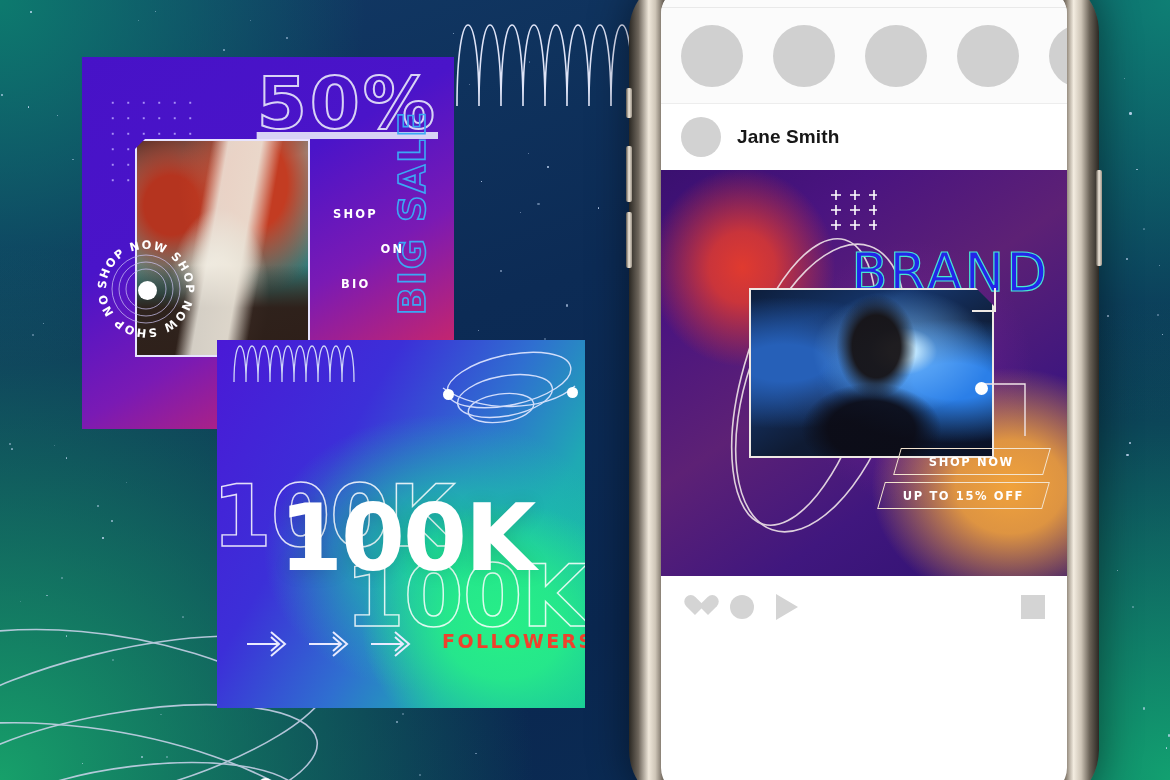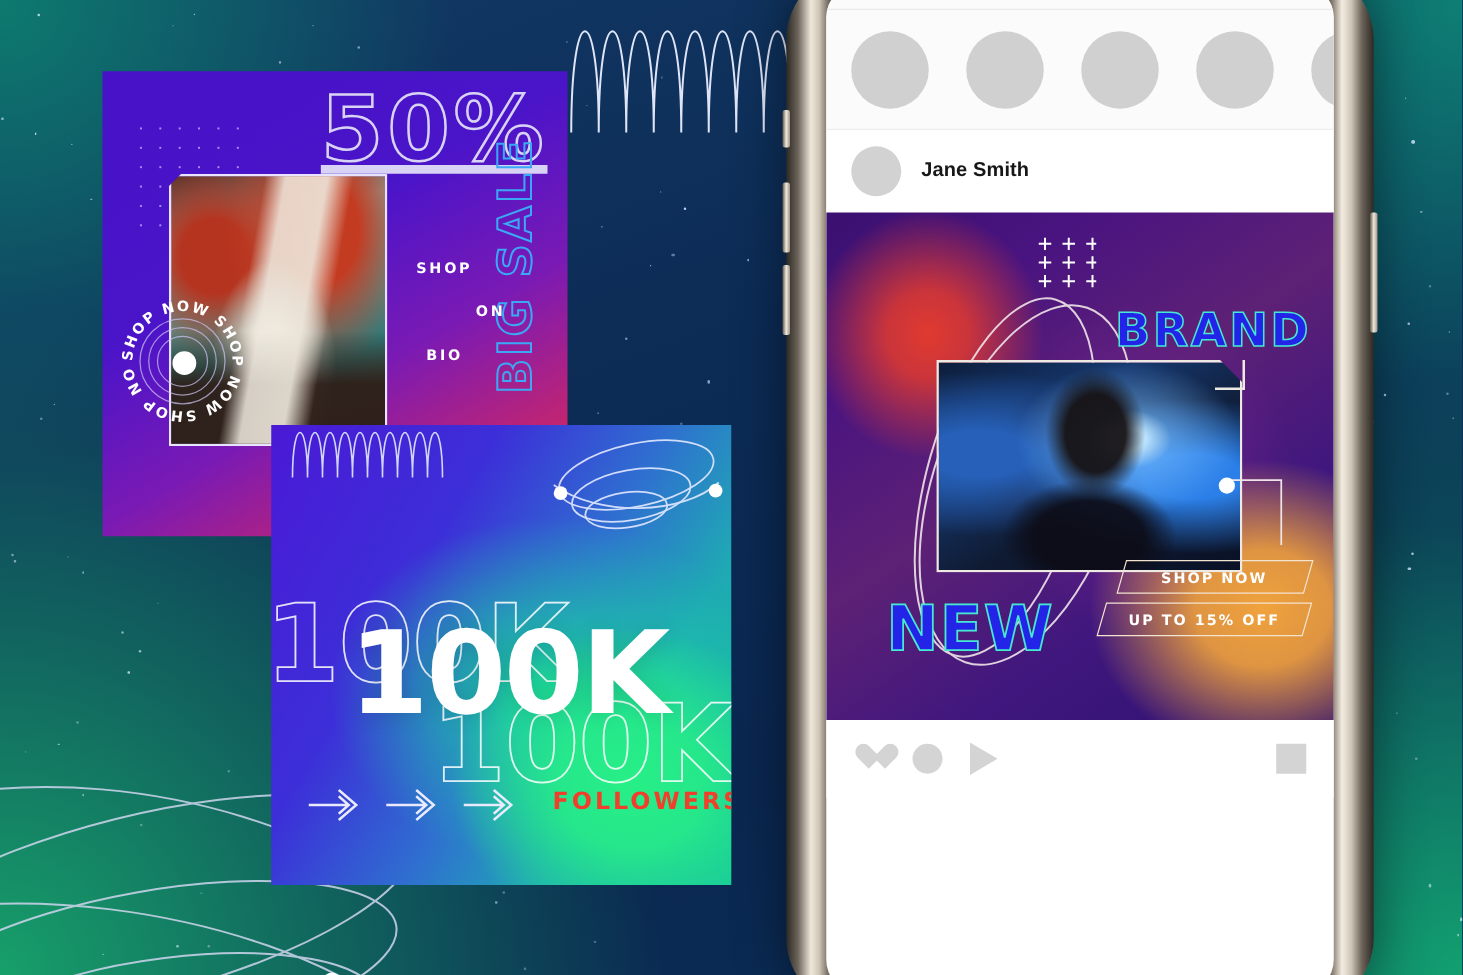--- a/index.html
+++ b/index.html
@@ -141,37 +141,37 @@
   .btn-l{ left:-3px; width:6px; }
   .btn-r{ right:-3px; width:6px; }
 
   
   .ph-nav{ height:20px; background:#fbfbfb; border-bottom:1px solid #e9e9e9; }
   .ph-stories{ height:96px; background:#fbfbfb; border-bottom:1px solid #ededed;
     display:flex; align-items:center; gap:30px; padding:0 20px; }
   .story-ring{ width:62px; height:62px; border-radius:50%; background:#d0d0d0; flex:0 0 auto; }
   .ph-userbar{ height:66px; background:#fff; display:flex; align-items:center; gap:16px; padding:0 20px; }
   .ph-avatar{ width:40px; height:40px; border-radius:50%; background:#d2d2d2; flex:0 0 auto; }
-  .ph-username{ font-size:16px; font-weight:700; color:#171717; letter-spacing:.1px; }
+  .ph-username{ font-size:19px; font-weight:700; color:#171717; letter-spacing:.1px; }
 
   
   .post3{
     position:relative; width:100%; height:406px;
     background:
       radial-gradient(ellipse 150px 160px at 20% 24%, #e03a2f 0%, rgba(224,58,47,.85) 22%, rgba(200,52,60,0) 62%),
       radial-gradient(ellipse 210px 180px at 86% 78%, #f0a23c 0%, rgba(240,162,60,.9) 26%, rgba(215,130,55,0) 66%),
       radial-gradient(ellipse 200px 220px at 62% 50%, #6a2090 0%, rgba(106,32,144,0) 60%),
       linear-gradient(145deg,#3a1070 0%,#4a1480 22%,#5d2175 46%,#40177e 70%,#2e1170 100%);
     overflow:hidden;
   }
   .p3-plus{ position:absolute; left:168px; top:20px; width:48px; height:40px; }
   .p3-ring{ position:absolute; left:28px; top:62px; width:230px; height:300px; }
   .p3-brand{
     position:absolute; right:18px; top:76px;
-    font-size:37px; font-weight:700; letter-spacing:2px; line-height:1;
+    font-size:53px; font-weight:400; letter-spacing:2px; line-height:1;
     color:#2424e8; -webkit-text-stroke:1.2px #46e8d2;
     font-family:"DejaVu Sans", sans-serif;
   }
   .p3-new{
     position:absolute; left:48px; bottom:48px;
     font-size:50px; font-weight:700; letter-spacing:1px; line-height:1;
     color:#2424e8; -webkit-text-stroke:1.4px #46e8d2;
     font-family:"DejaVu Sans", sans-serif;
   }
   .p3-photo{
@@ -604,21 +604,20 @@
         <div class="p3-photo"></div>
         <div class="p3-corner"></div>
 
         <div class="p3-leader">
           <svg viewBox="0 0 120 120" style="overflow:visible">
             <path fill="none" stroke="#efe4e8" stroke-width="1.4" d="M58 66 H104 V118"></path>
           </svg>
         </div>
         <div class="p3-leader-dot"></div>
 
-        <div class="p3-new">NEW</div>
 
         <div class="p3-btns">
           <div class="p3-btn b1">
             <span>SHOP NOW</span>
           </div>
           <div class="p3-btn b2">
             <span>UP TO 15% OFF</span>
           </div>
         </div>
       </div>

